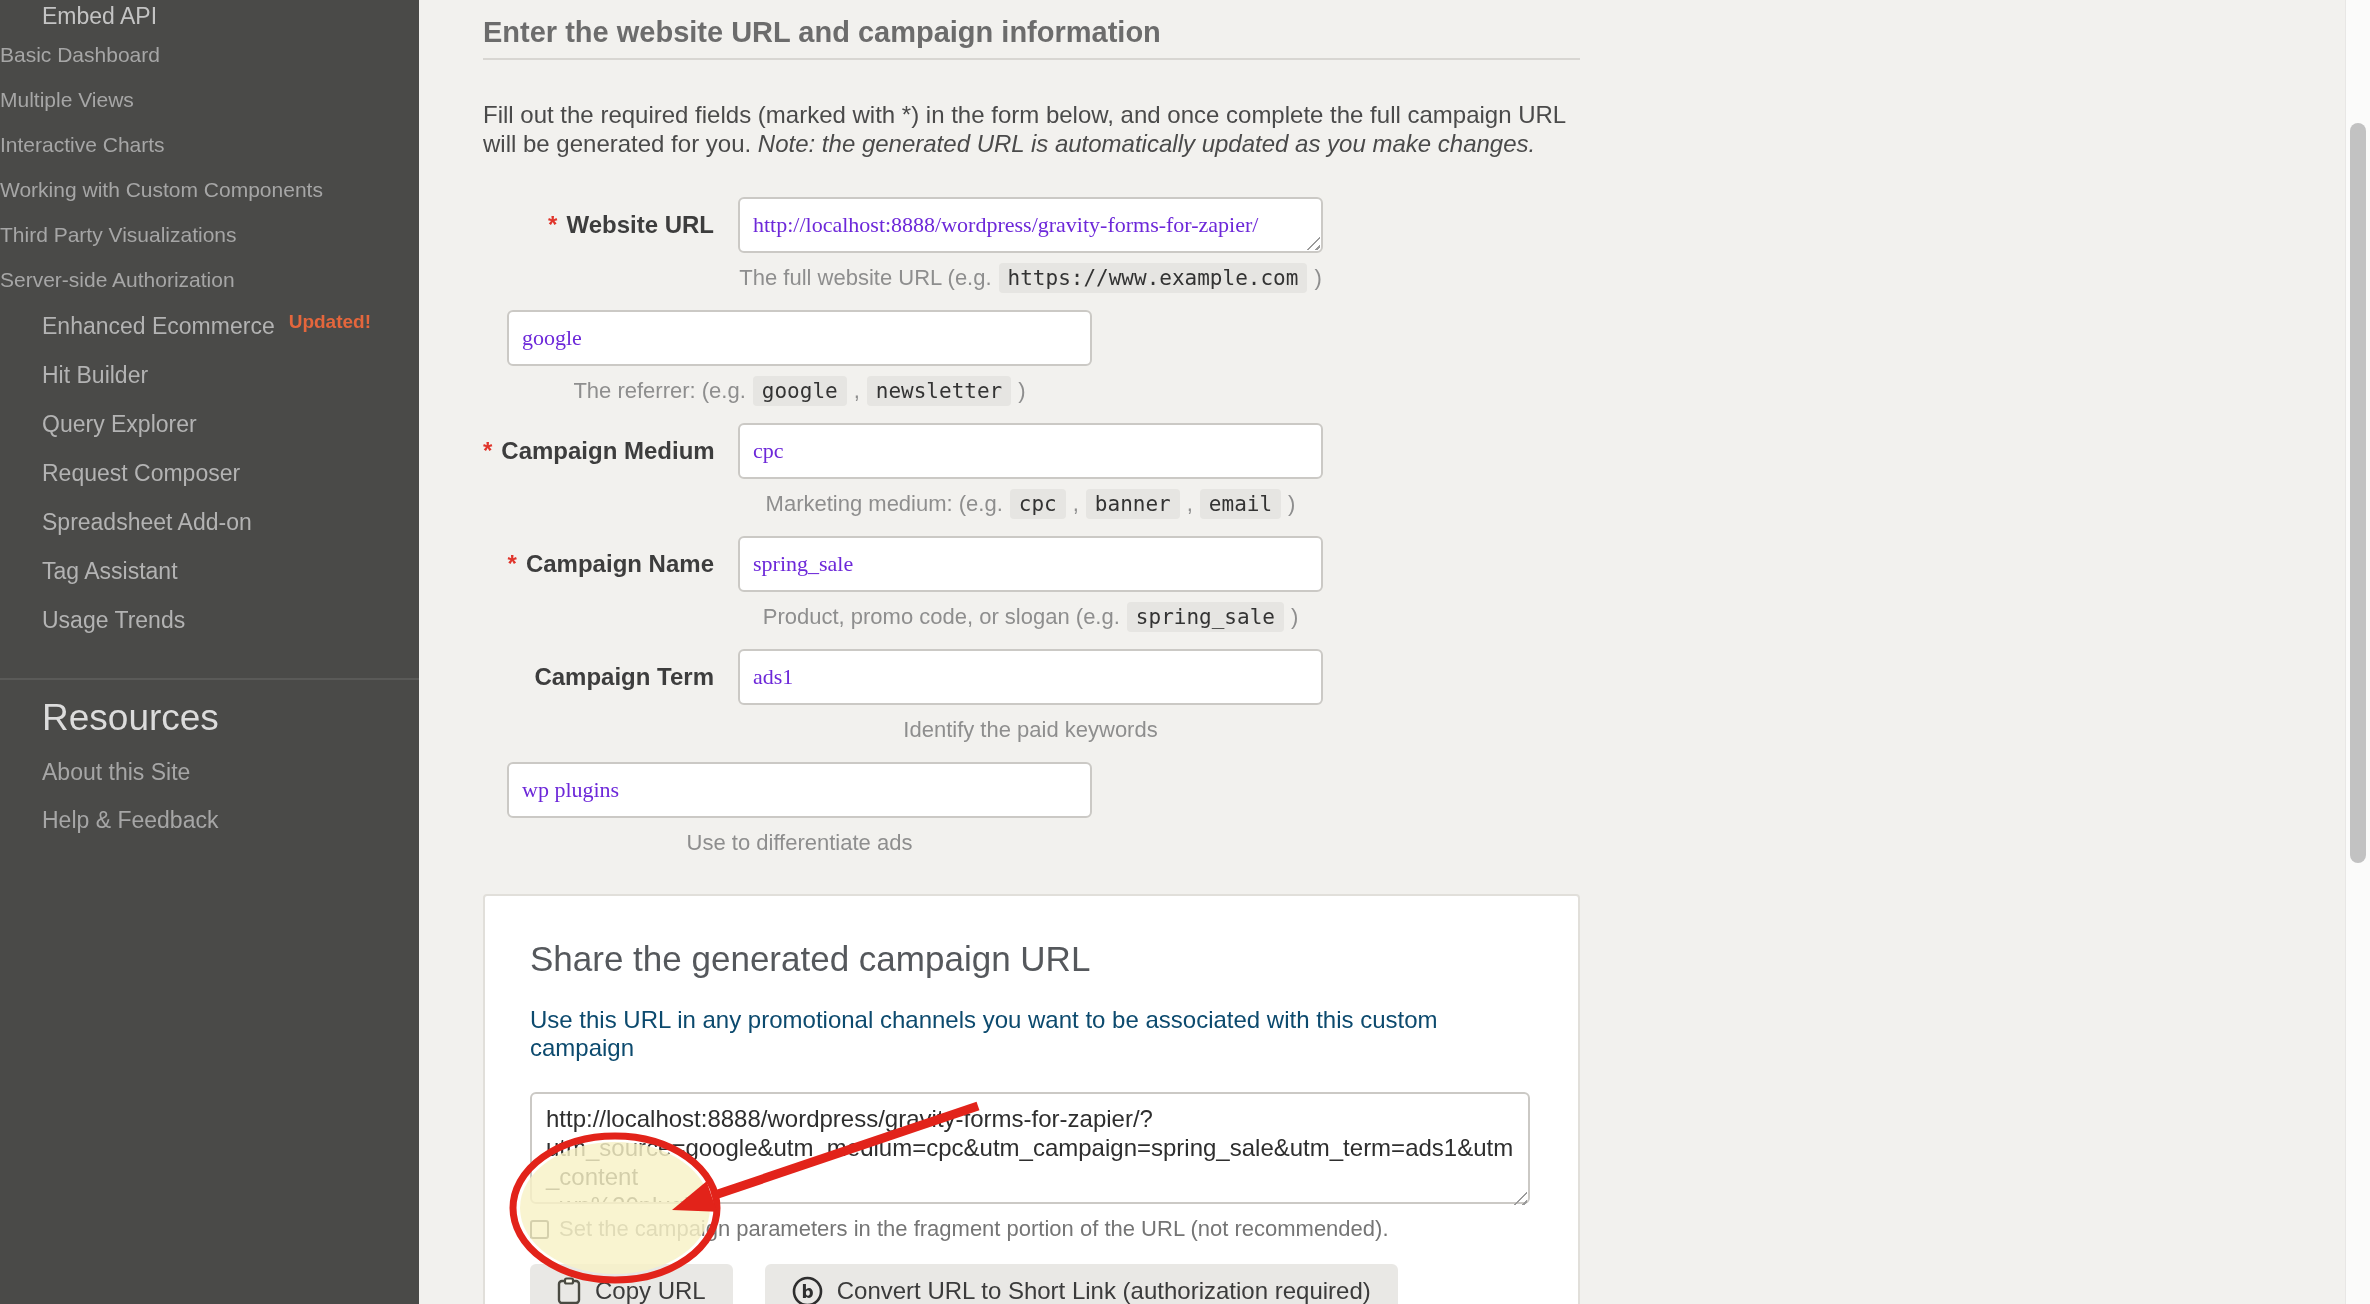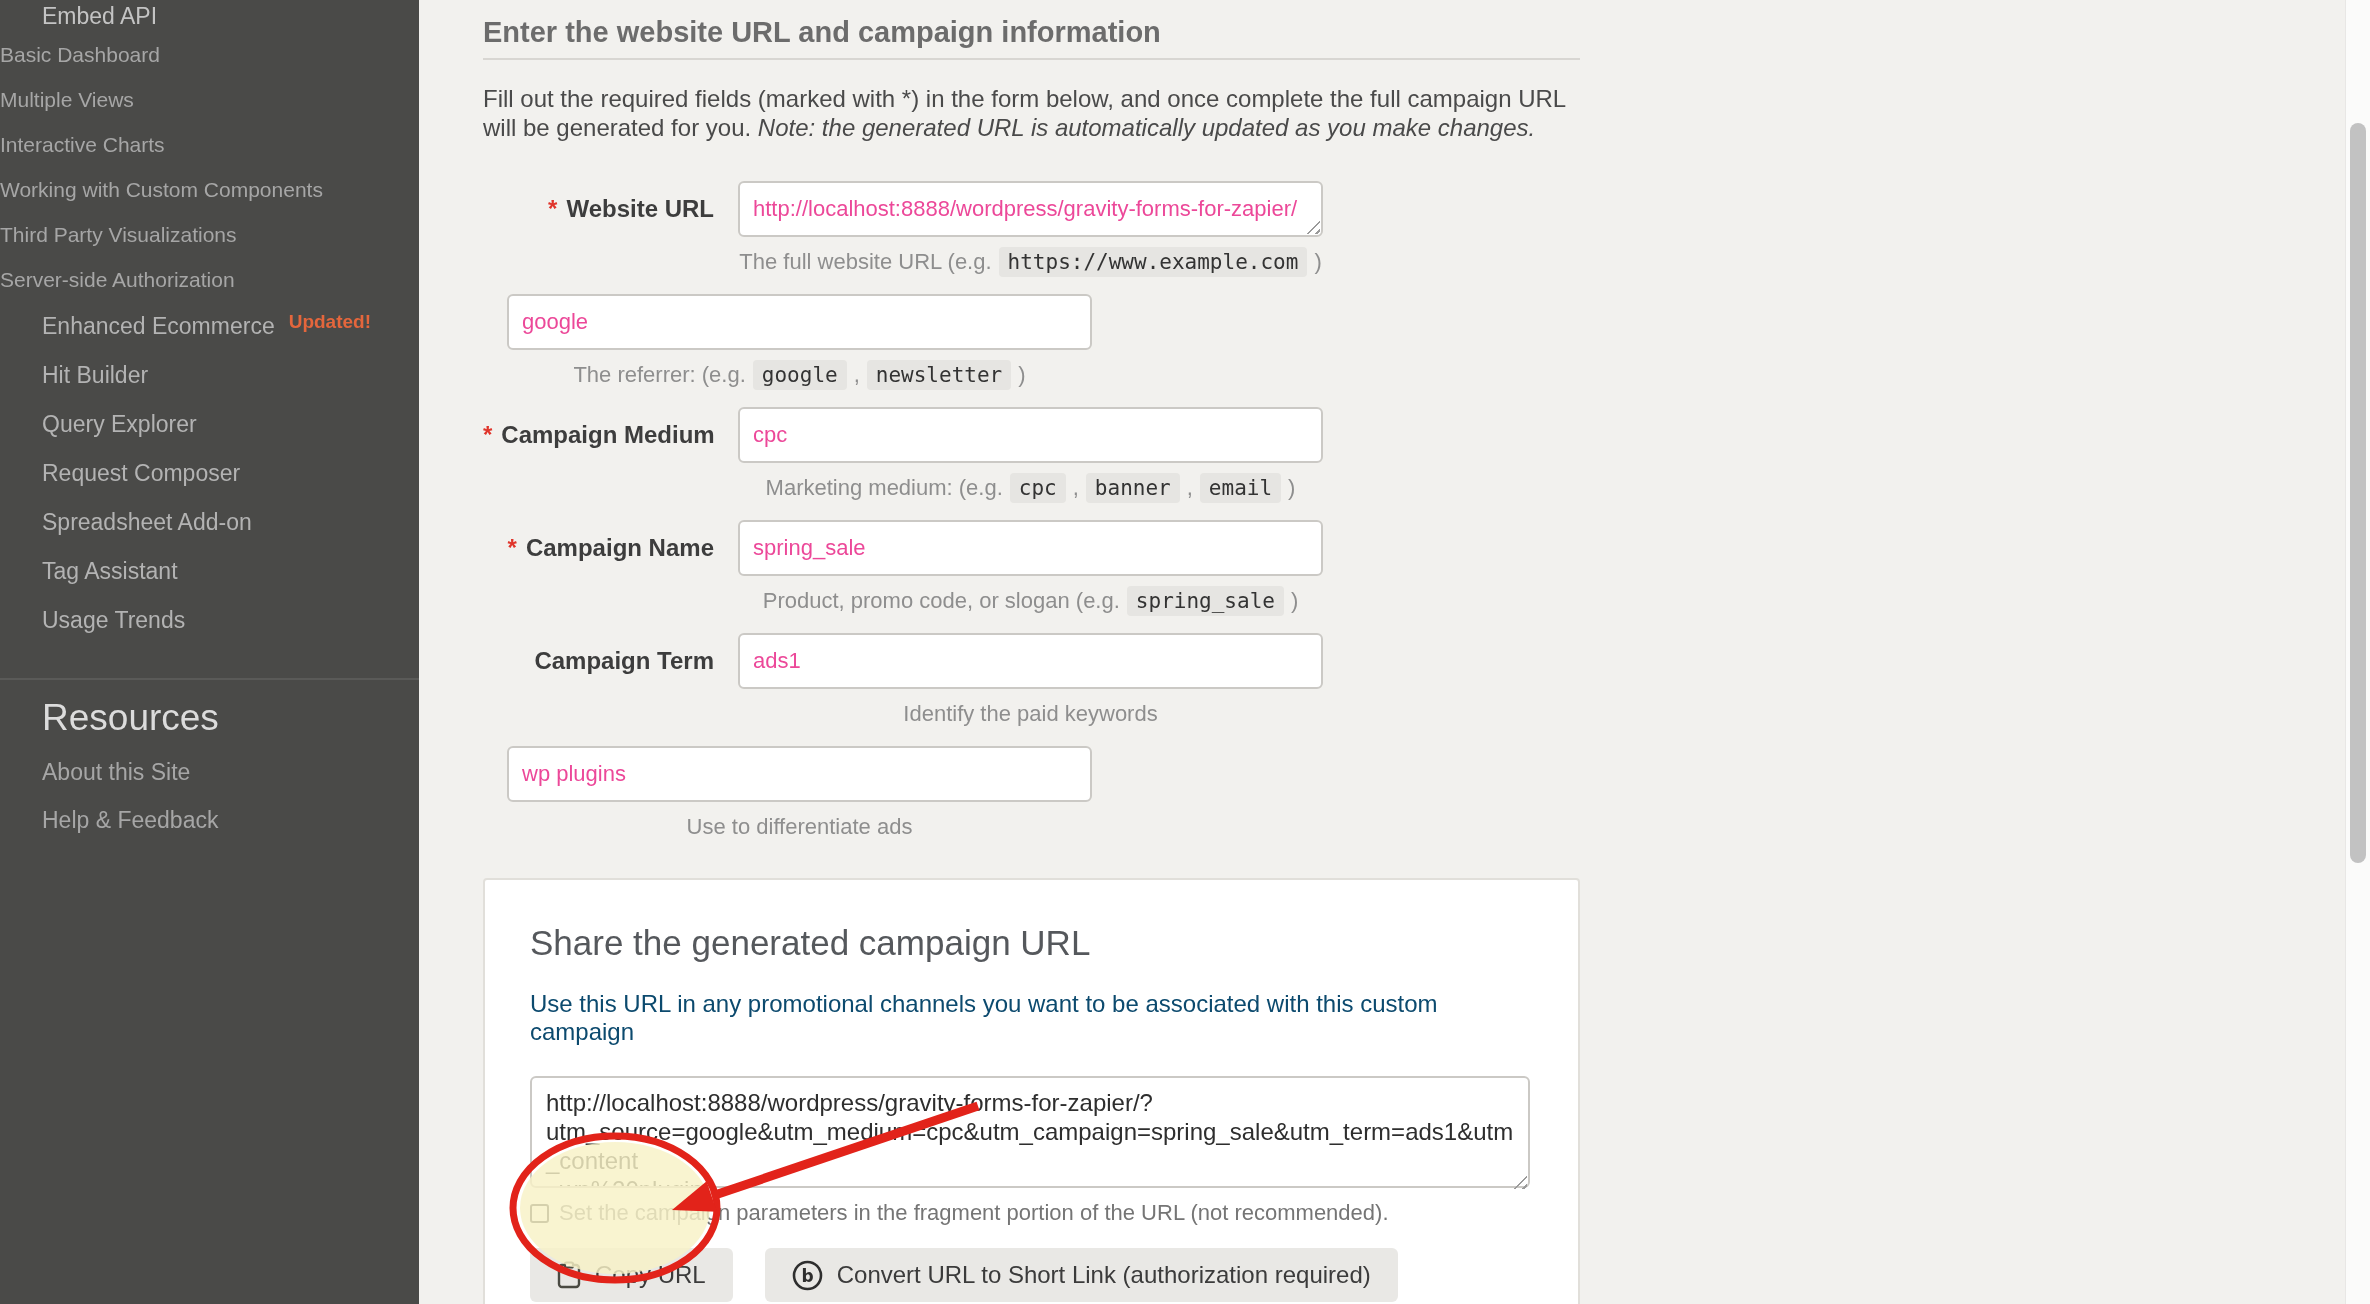--- a/index.html
+++ b/index.html
@@ -44,40 +44,40 @@
   }
 
   
   .main { position: absolute; left: 483px; top: 0; width: 1097px; }
   h2.page-title {
     margin-top: 14px; font-size: 29px; line-height: 36px;
     font-weight: bold; color: #6c6c6c;
   }
   .title-rule { border: none; border-top: 2px solid #d8d6d2; margin-top: 8px; }
   p.intro {
-    margin-top: 24px; font-size: 24px; line-height: 29px; color: #4a4a4a;
+    margin-top: 40px; font-size: 24px; line-height: 29px; color: #4a4a4a;
   }
   p.intro em { font-style: italic; }
 
   
   .form { margin-top: 39px; }
   .frow { display: flex; margin-bottom: 16px; }
   .frow .lblcol {
     width: 231px; flex: 0 0 231px; padding-top: 14px;
     text-align: right; font-size: 24px; font-weight: bold; color: #3d3d3d;
     white-space: nowrap;
   }
   .frow .lblcol .req { color: #e0352b; margin-right: 9px; font-weight: bold; }
   .frow .ctlcol { margin-left: 24px; width: 585px; }
   .inwrap { position: relative; width: 585px; }
   .tin {
     width: 585px; height: 56px; background: #fff;
     border: 2px solid #cbc9c5; border-radius: 6px;
-    padding: 0 13px; font-size: 22px; color: #ec4899;
-    font-family: Liberation Sans, sans-serif;
+    padding: 0 13px; font-size: 22px; color: #6d28d9;
+    font-family: Liberation Serif, serif;
     outline: none;
   }
   .grip {
     position: absolute; right: 3px; bottom: 3px; width: 14px; height: 14px;
     background: repeating-linear-gradient(135deg, transparent 0 4px, #9a9a9a 4px 6px);
     clip-path: polygon(100% 0, 100% 100%, 0 100%);
     pointer-events: none;
   }
   .help {
     margin-top: 9px; font-size: 22px; color: #8e8e8e; line-height: 32px; text-align: center;

